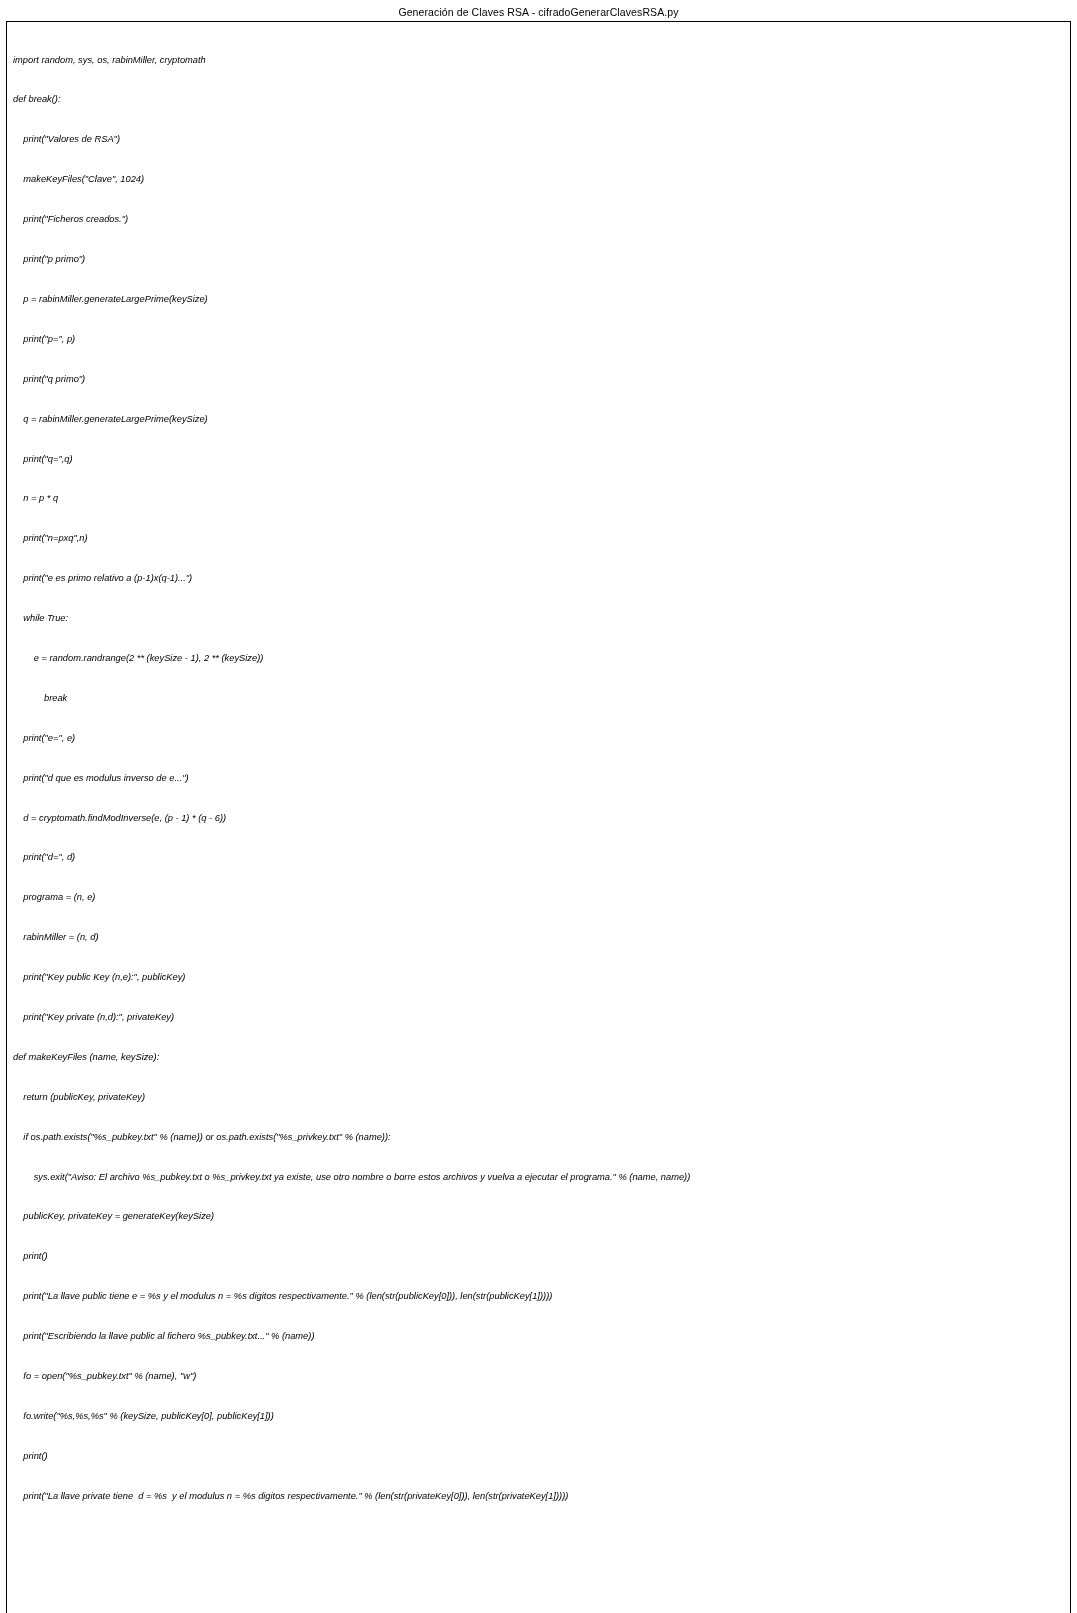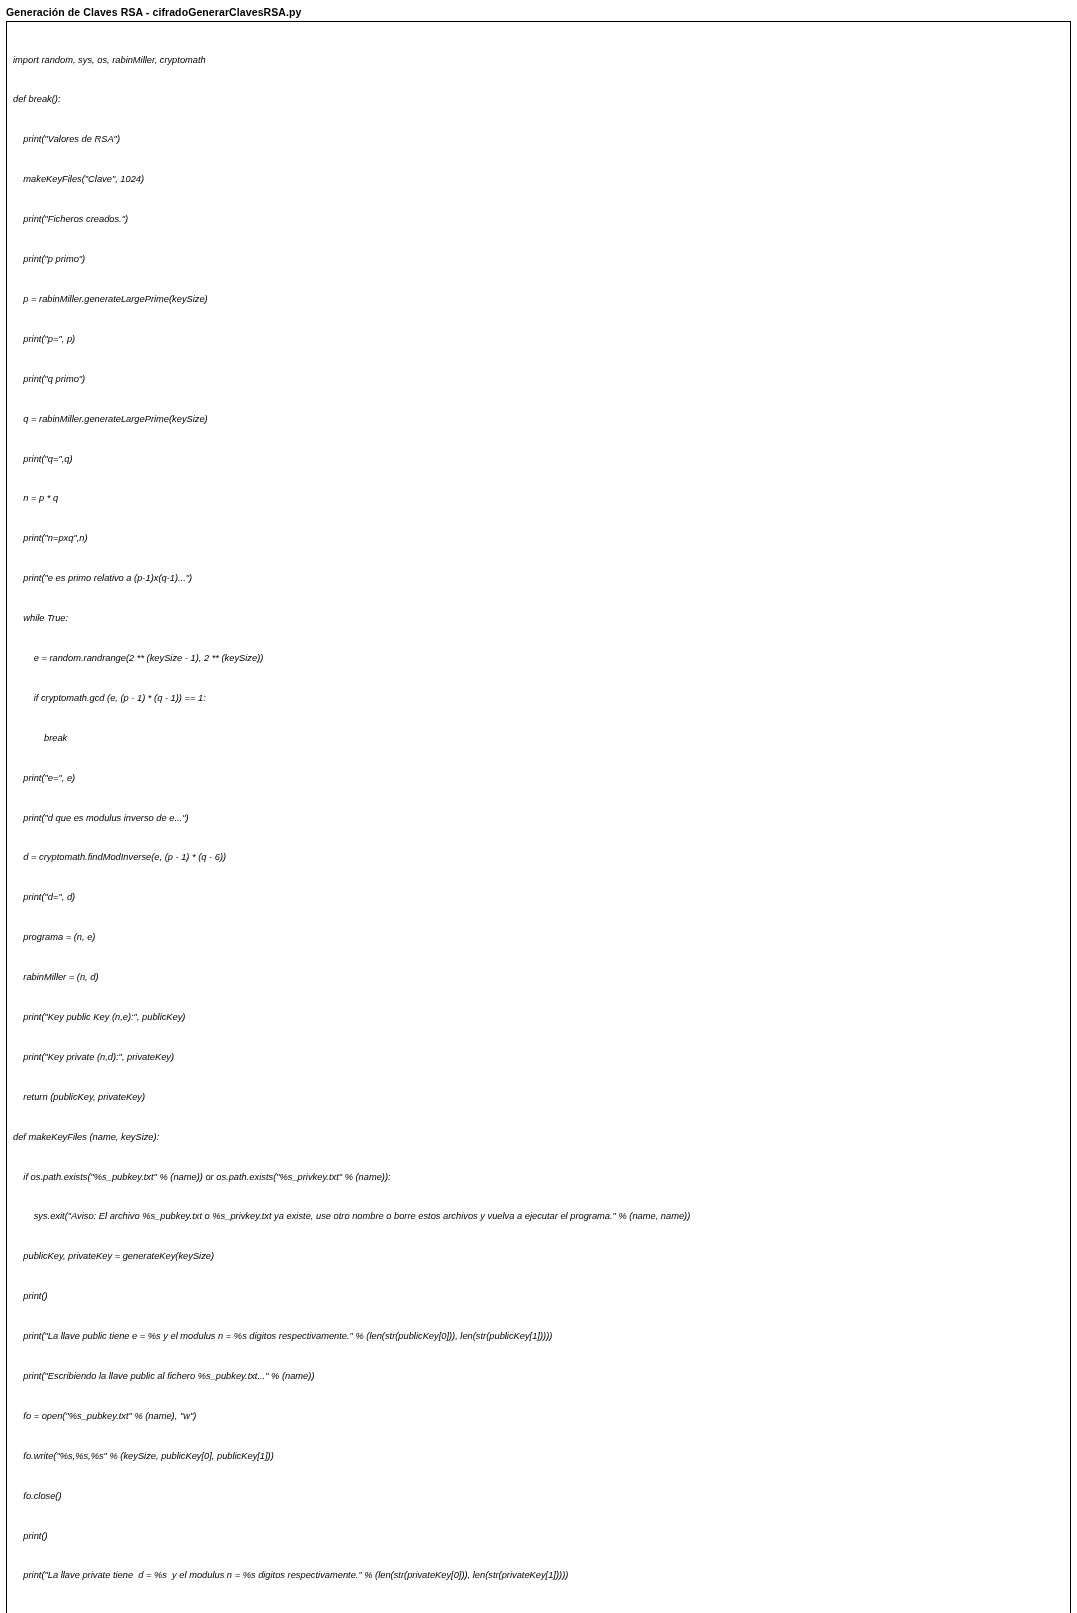--- a/index.html
+++ b/index.html
@@ -12,23 +12,23 @@
     color: #000000;
   }
   .page {
     width: 1077px;
     min-height: 1613px;
     box-sizing: border-box;
     padding: 4px 6px 6px 6px;
     background: #ffffff;
   }
   .doc-title {
-    text-align: left;
+    text-align: center;
     font-size: 10.5px;
-    font-weight: bold;
+    font-weight: normal;
     padding: 2px 0 3px 0;
     letter-spacing: 0.1px;
   }
   .frame {
     border: 1px solid #000000;
     box-sizing: border-box;
     padding: 5px 6px 8px 6px;
     min-height: 1580px;
   }
   .code-block {
@@ -61,41 +61,39 @@
       <div class="code-line">    p = rabinMiller.generateLargePrime(keySize)</div>
       <div class="code-line">    print("p=", p)</div>
       <div class="code-line">    print("q primo")</div>
       <div class="code-line">    q = rabinMiller.generateLargePrime(keySize)</div>
       <div class="code-line">    print("q=",q)</div>
       <div class="code-line">    n = p * q</div>
       <div class="code-line">    print("n=pxq",n)</div>
       <div class="code-line">    print("e es primo relativo a (p-1)x(q-1)...")</div>
       <div class="code-line">    while True:</div>
       <div class="code-line">        e = random.randrange(2 ** (keySize - 1), 2 ** (keySize))</div>
-      <div class="code-line">        if cryptomath.gcd (e, (p - 1) * (q - 1)) == 1:</div>
       <div class="code-line">            break</div>
       <div class="code-line">    print("e=", e)</div>
       <div class="code-line">    print("d que es modulus inverso de e...")</div>
       <div class="code-line">    d = cryptomath.findModInverse(e, (p - 1) * (q - 6))</div>
       <div class="code-line">    print("d=", d)</div>
       <div class="code-line">    programa = (n, e)</div>
       <div class="code-line">    rabinMiller = (n, d)</div>
       <div class="code-line">    print("Key public Key (n,e):", publicKey)</div>
       <div class="code-line">    print("Key private (n,d):", privateKey)</div>
+      <div class="code-line">def makeKeyFiles (name, keySize):</div>
       <div class="code-line">    return (publicKey, privateKey)</div>
-      <div class="code-line">def makeKeyFiles (name, keySize):</div>
       <div class="code-line">    if os.path.exists("%s_pubkey.txt" % (name)) or os.path.exists("%s_privkey.txt" % (name)):</div>
       <div class="code-line">        sys.exit("Aviso: El archivo %s_pubkey.txt o %s_privkey.txt ya existe, use otro nombre o borre estos archivos y vuelva a ejecutar el programa." % (name, name))</div>
       <div class="code-line">    publicKey, privateKey = generateKey(keySize)</div>
       <div class="code-line">    print()</div>
       <div class="code-line">    print("La llave public tiene e = %s y el modulus n = %s digitos respectivamente." % (len(str(publicKey[0])), len(str(publicKey[1]))))</div>
       <div class="code-line">    print("Escribiendo la llave public al fichero %s_pubkey.txt..." % (name))</div>
       <div class="code-line">    fo = open("%s_pubkey.txt" % (name), "w")</div>
       <div class="code-line">    fo.write("%s,%s,%s" % (keySize, publicKey[0], publicKey[1]))</div>
-      <div class="code-line">    fo.close()</div>
       <div class="code-line">    print()</div>
       <div class="code-line">    print("La llave private tiene  d = %s  y el modulus n = %s digitos respectivamente." % (len(str(privateKey[0])), len(str(privateKey[1]))))</div>
       
       
       
       
       
       
     </div>
 

